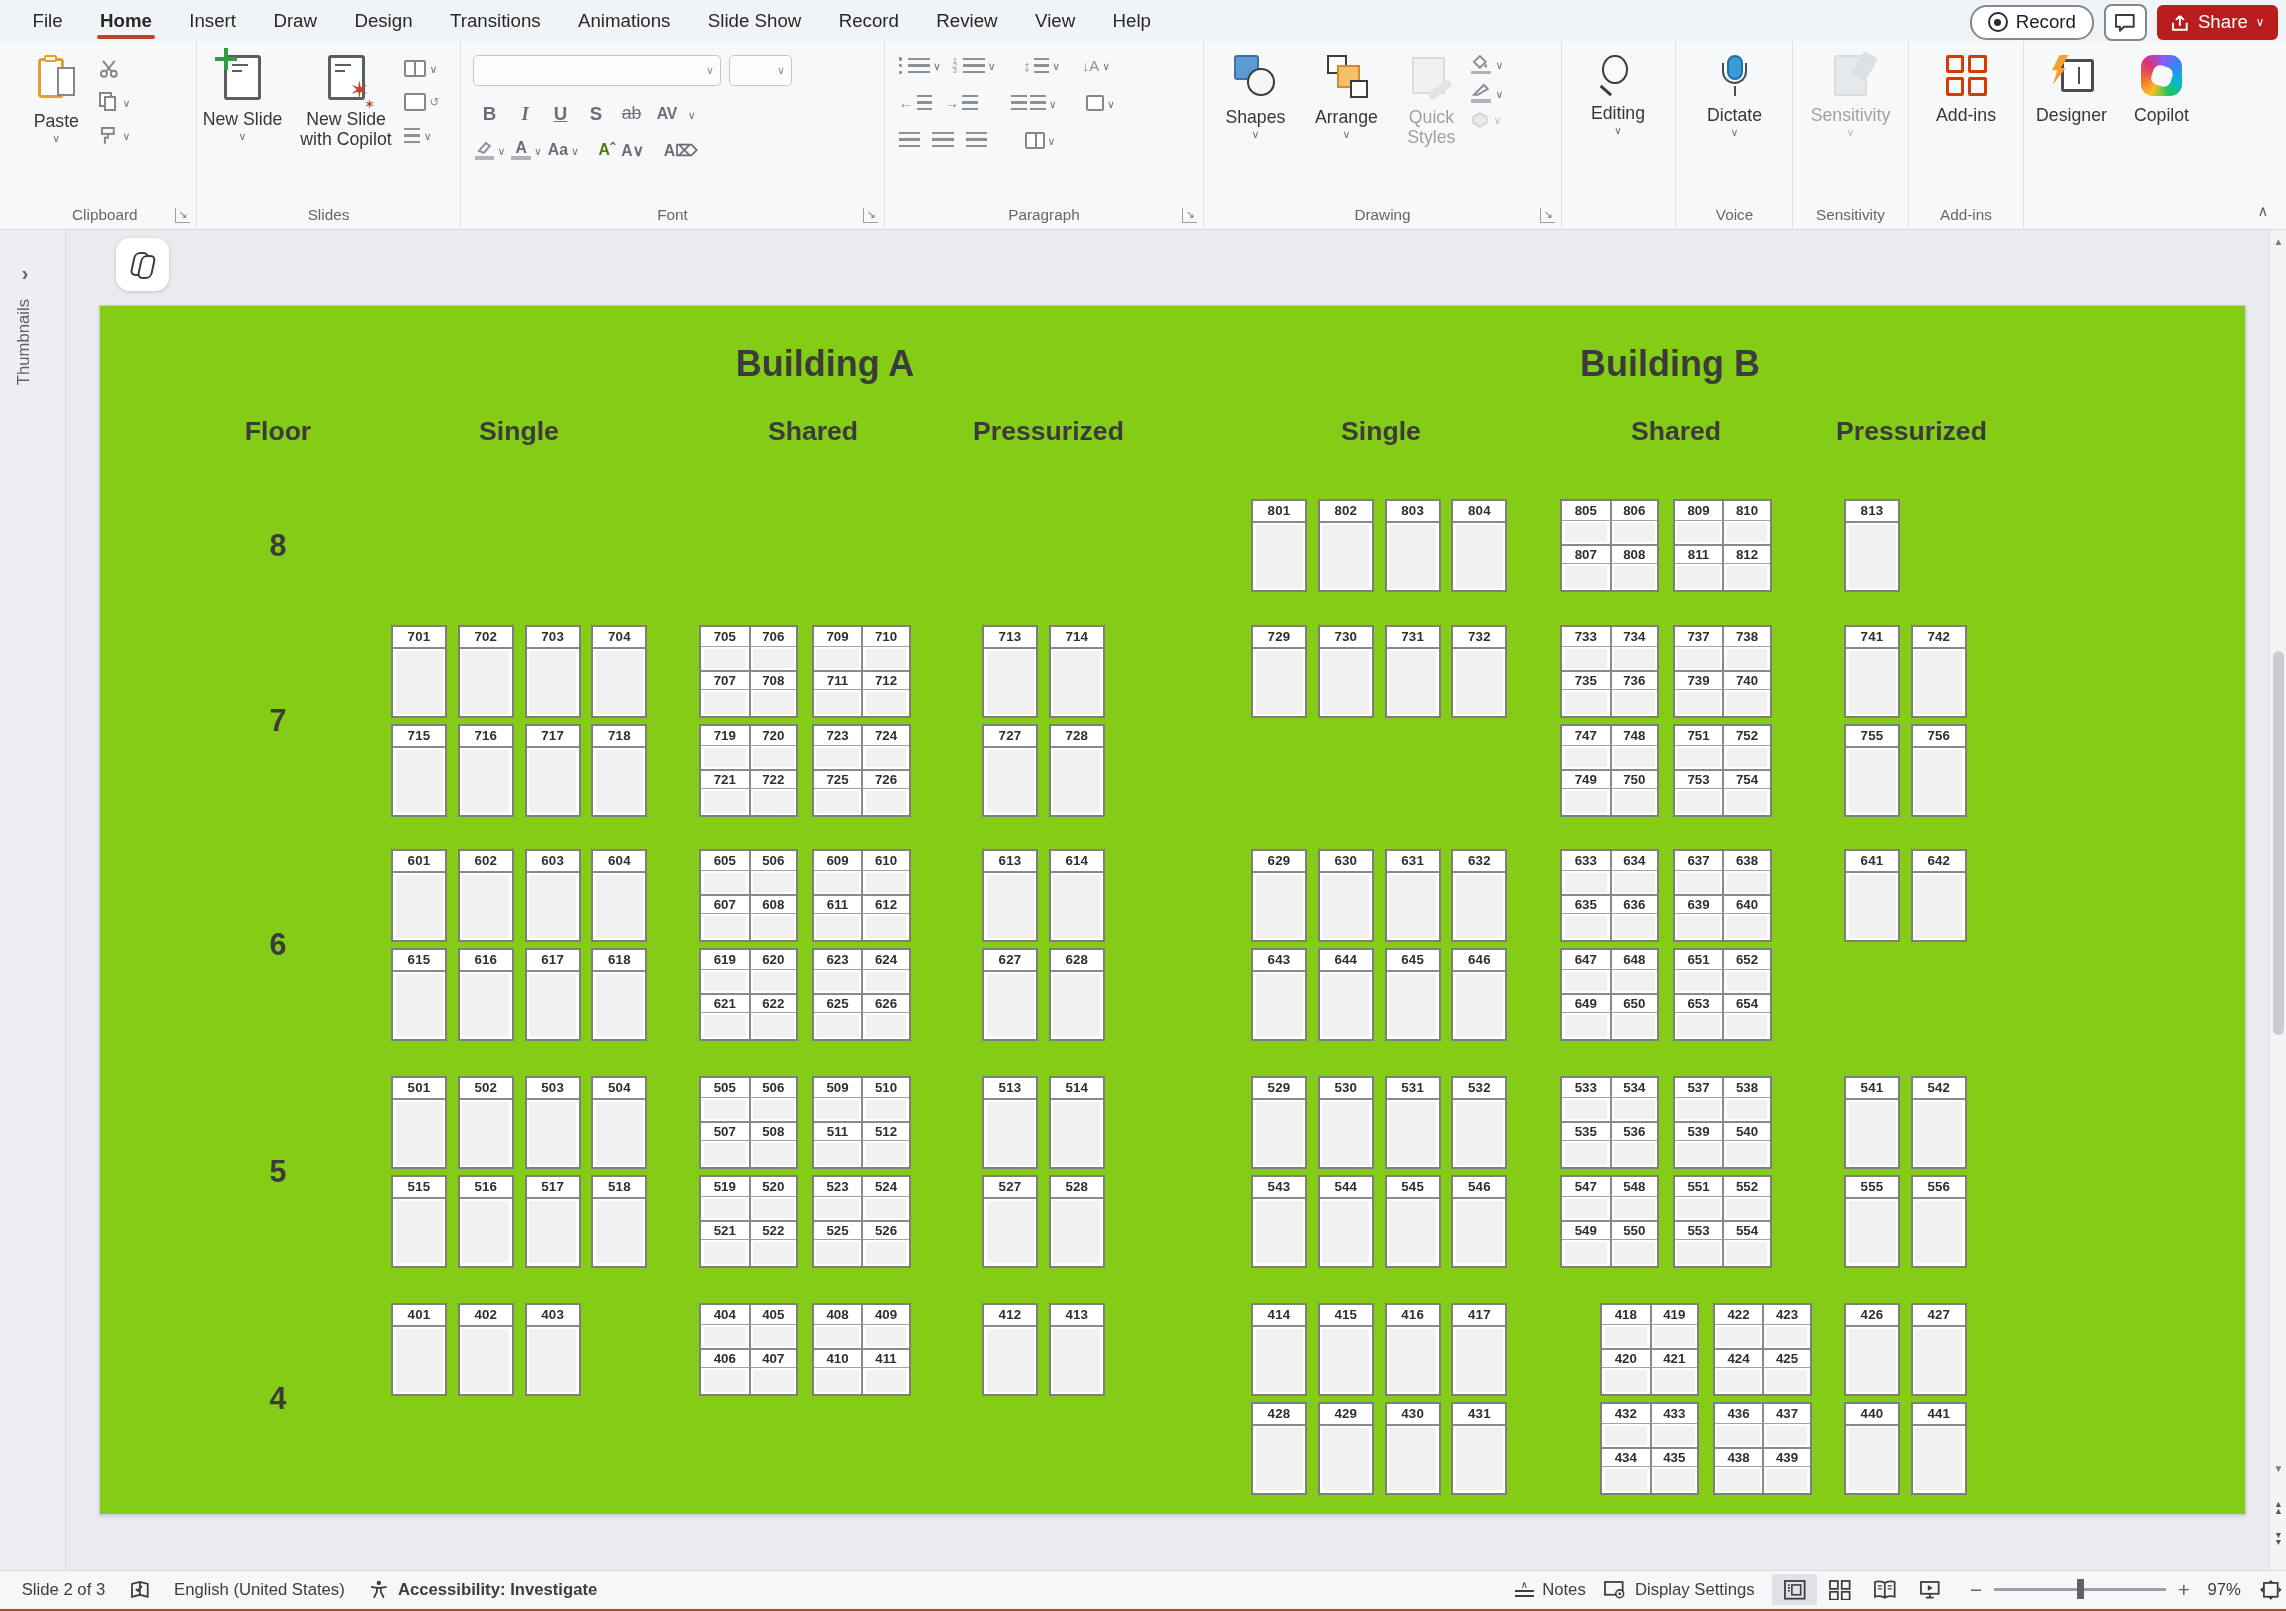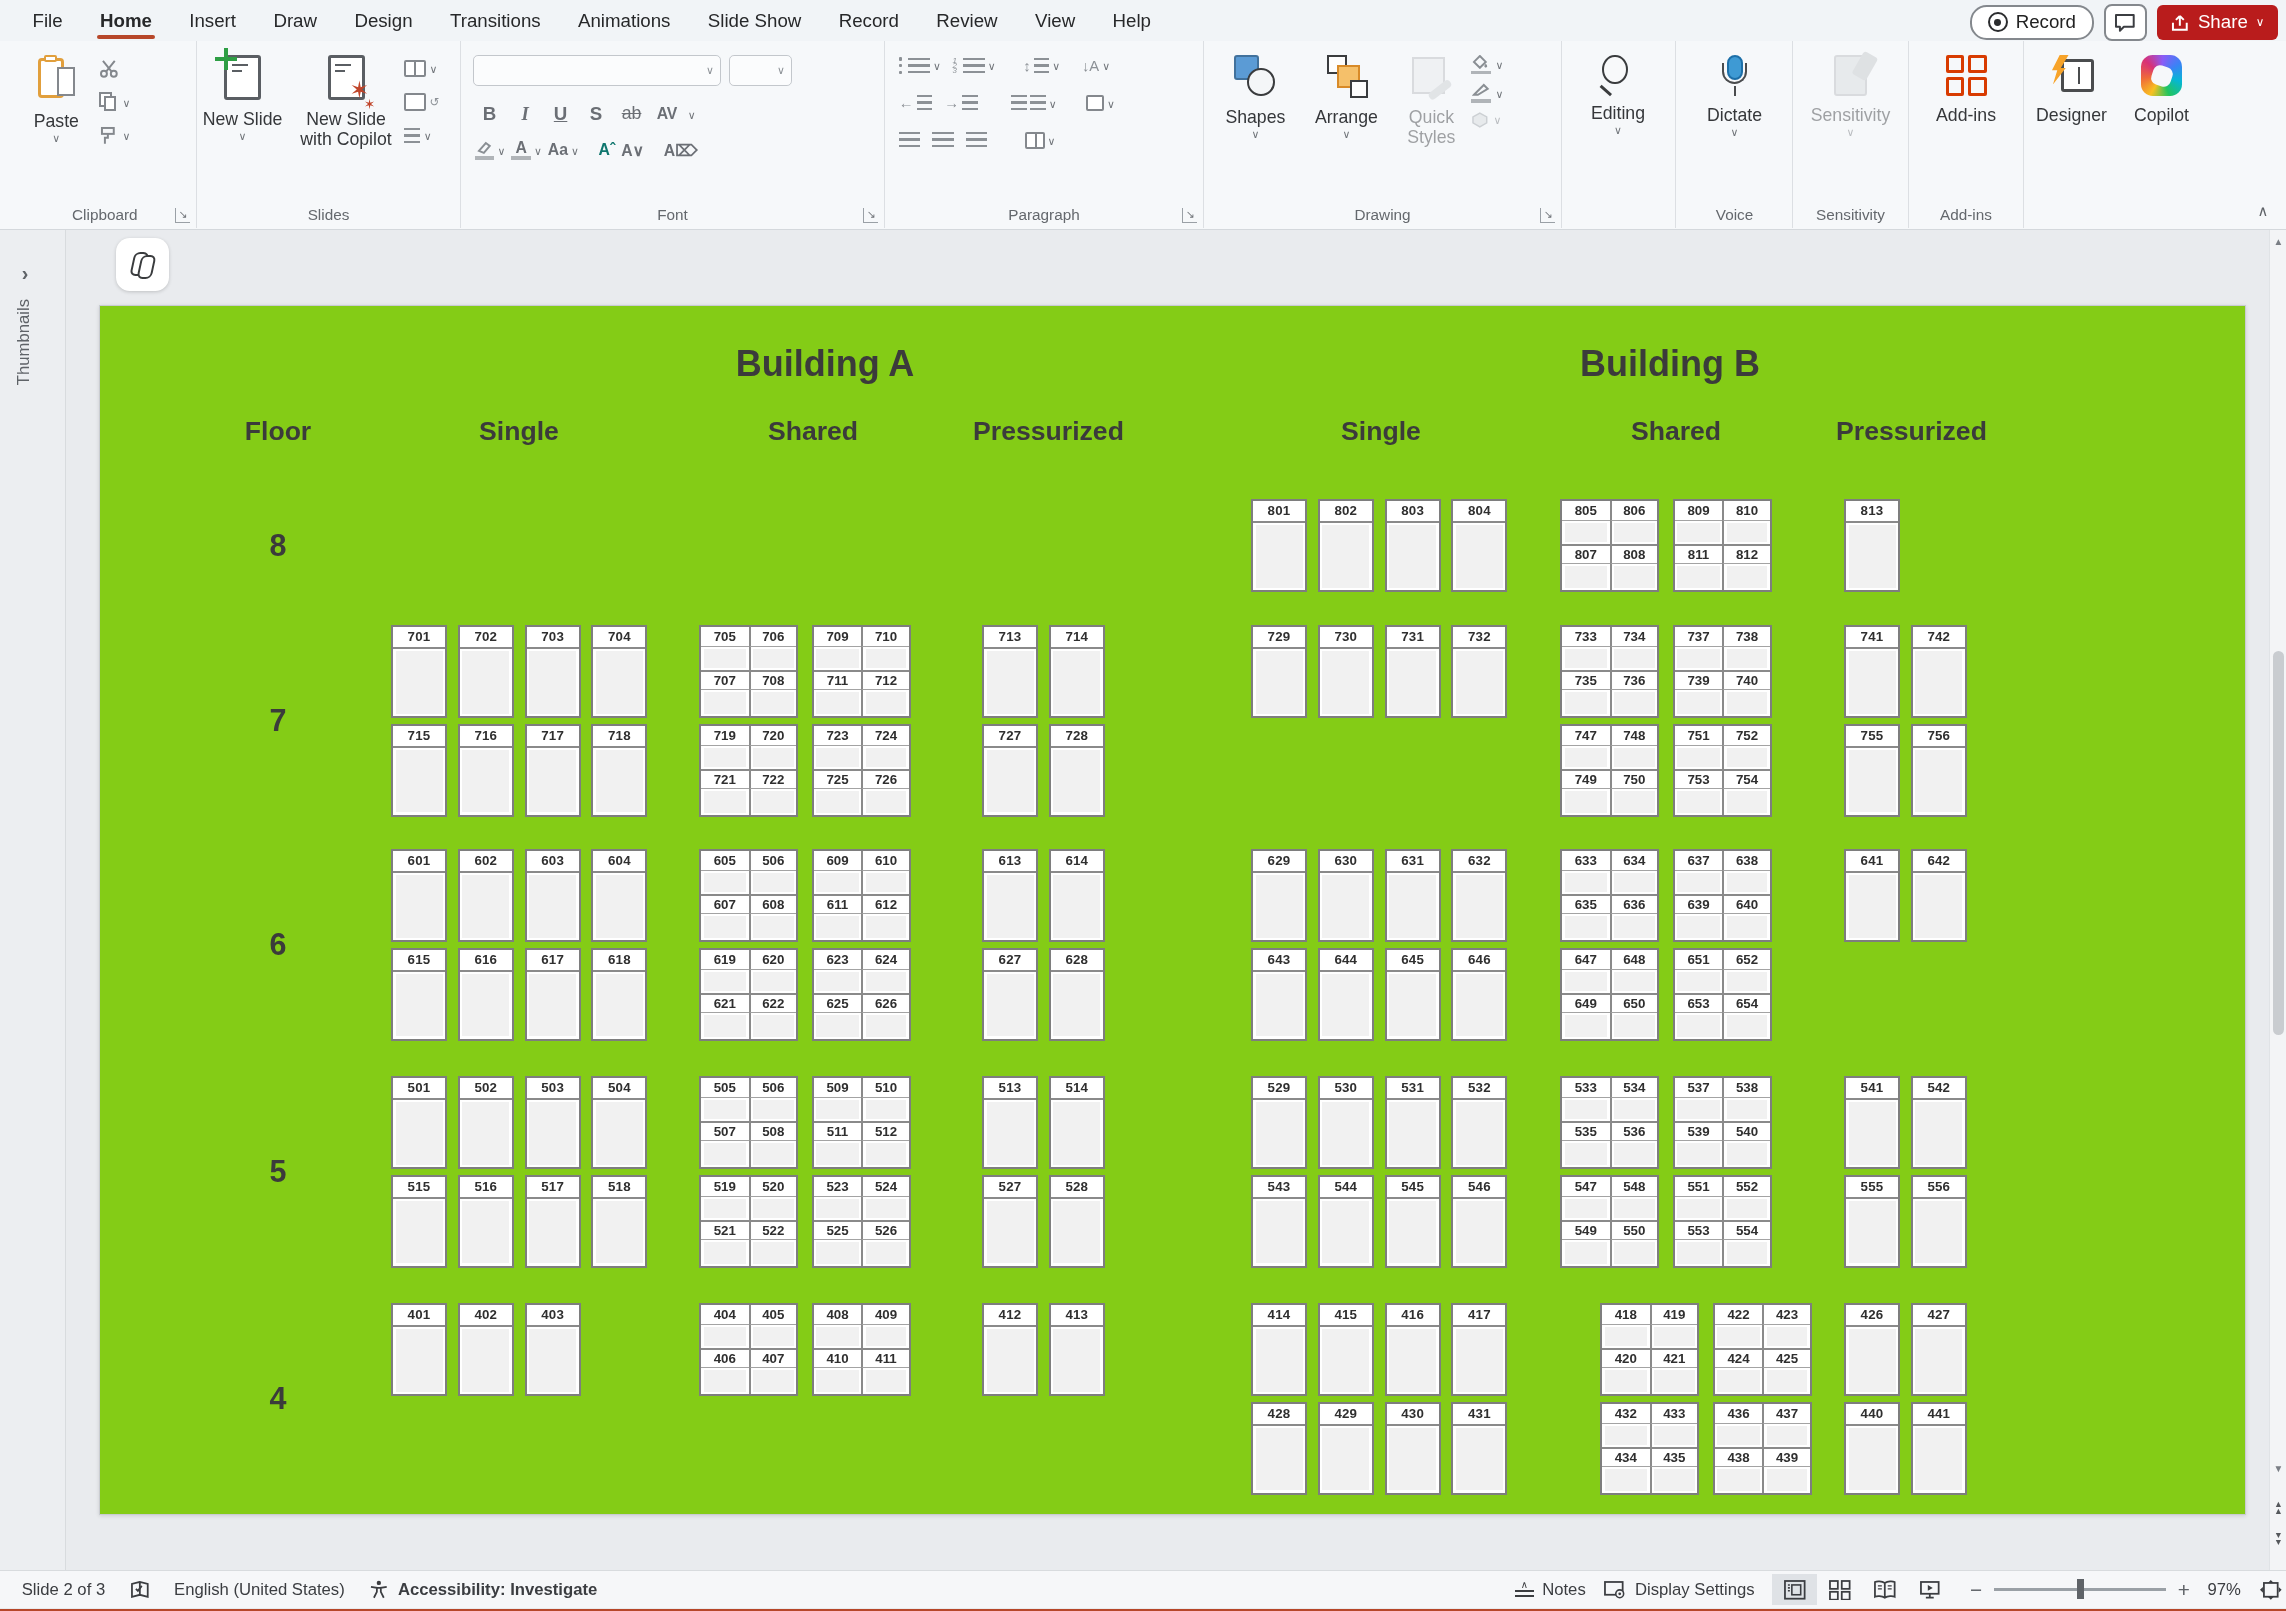--- a/index.html
+++ b/index.html
@@ -332,21 +332,21 @@
             <span style="font-size:15.8px;color:#6b6f75;font-weight:700;">A</span>
             <span class="colorbar"></span>
           </span>
           <span class="chev">∨</span>
         </div>
         <div class="pbtn">
           <span style="font-size:15.8px;color:#6b6f75;font-weight:600;">Aa</span>
           <span class="chev">∨</span>
         </div>
         <div class="pbtn" style="margin-left:13.8px;">
-          <span style="font-size:15.8px;color:#0f766e;font-weight:700;">Aˆ</span>
+          <span style="font-size:15.8px;color:#4d7c0f;font-weight:700;">Aˆ</span>
         </div>
         <div class="pbtn">
           <span style="font-size:15.8px;color:#6b6f75;font-weight:700;">A∨</span>
         </div>
         <div class="pbtn" style="margin-left:13.8px;">
           <span style="font-size:15.8px;color:#6b6f75;font-weight:700;">A⌦</span>
         </div>
       </div>
       <div class="glabel">Font</div>
       <div class="launcher">↘</div>

